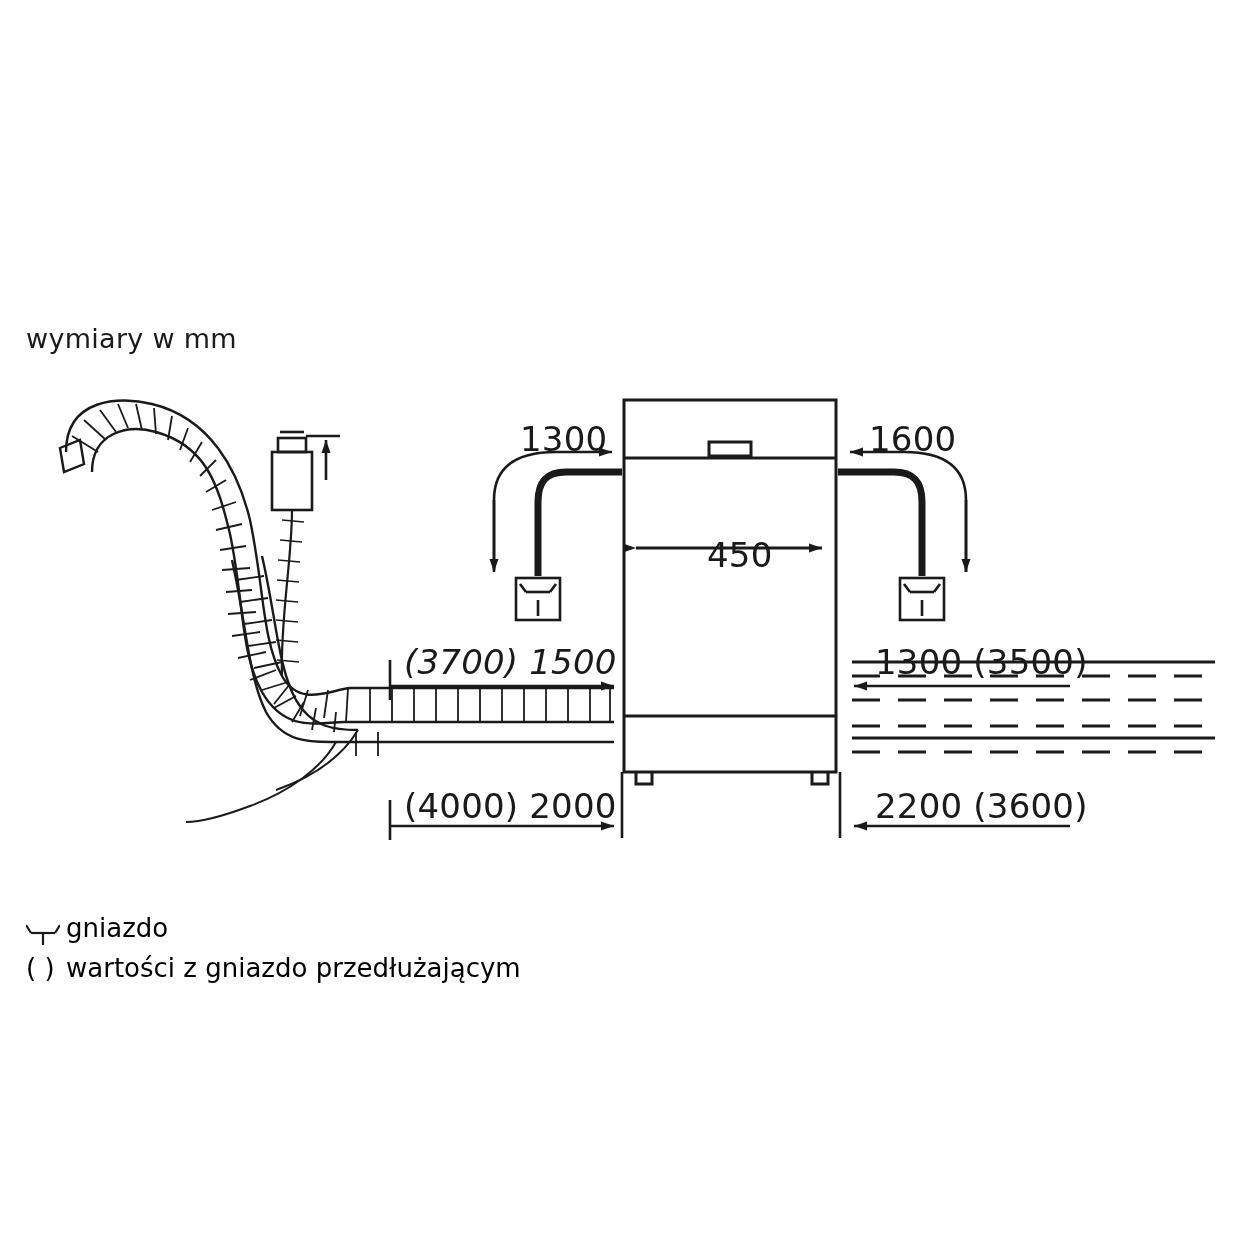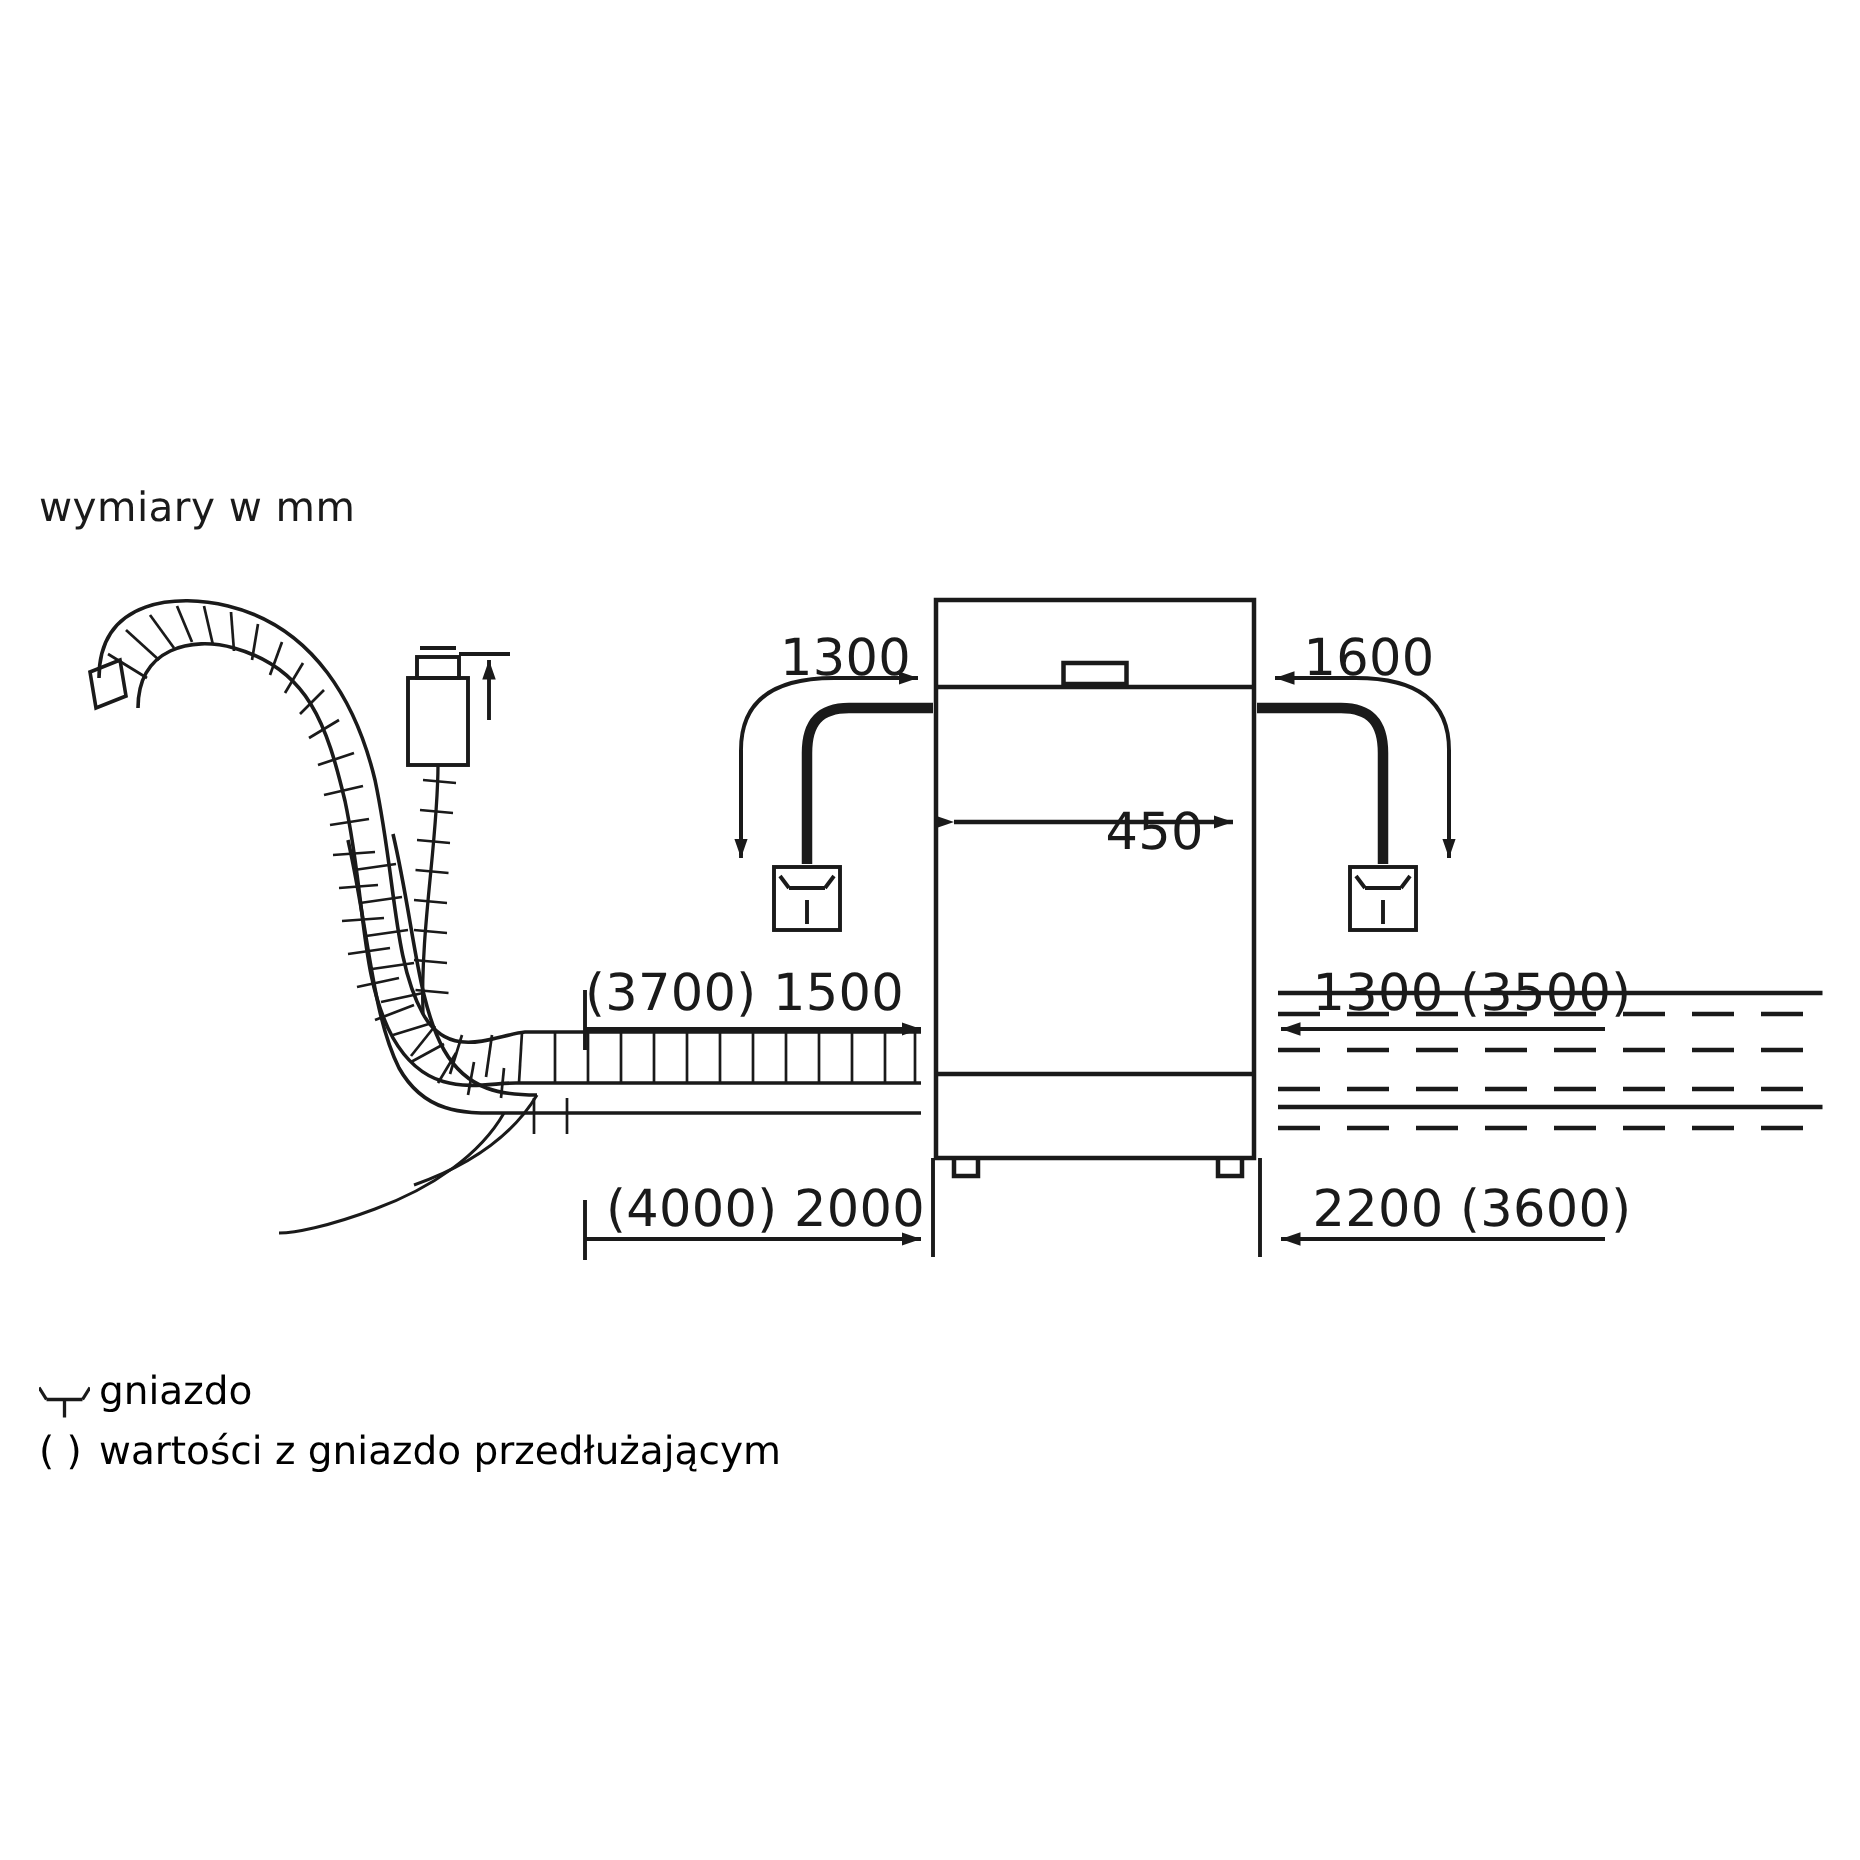--- a/index.html
+++ b/index.html
@@ -50,22 +50,22 @@
     width: 40px;
     display: inline-block;
     flex: 0 0 40px;
   }
   .dim {
     font-size: 34px;
     letter-spacing: 0.2px;
   }
   #dim-1300-top { left: 520px; top: 419px; }
   #dim-1600-top { left: 869px; top: 419px; }
-  #dim-450 { left: 707px; top: 535px; margin-left: 30px; }
-  #dim-3700-1500 { left: 390px; top: 642px; }
+  #dim-450 { left: 707px; top: 535px; }
+  #dim-3700-1500 { left: 404px; top: 642px; font-style: italic; }
   #dim-1300-3500 { left: 875px; top: 642px; }
   #dim-4000-2000 { left: 404px; top: 786px; }
   #dim-1600-3600 { left: 875px; top: 786px; }
   svg { display: block; }
 </style>
 </head>
 <body>
 
 <div id="stage">
 

